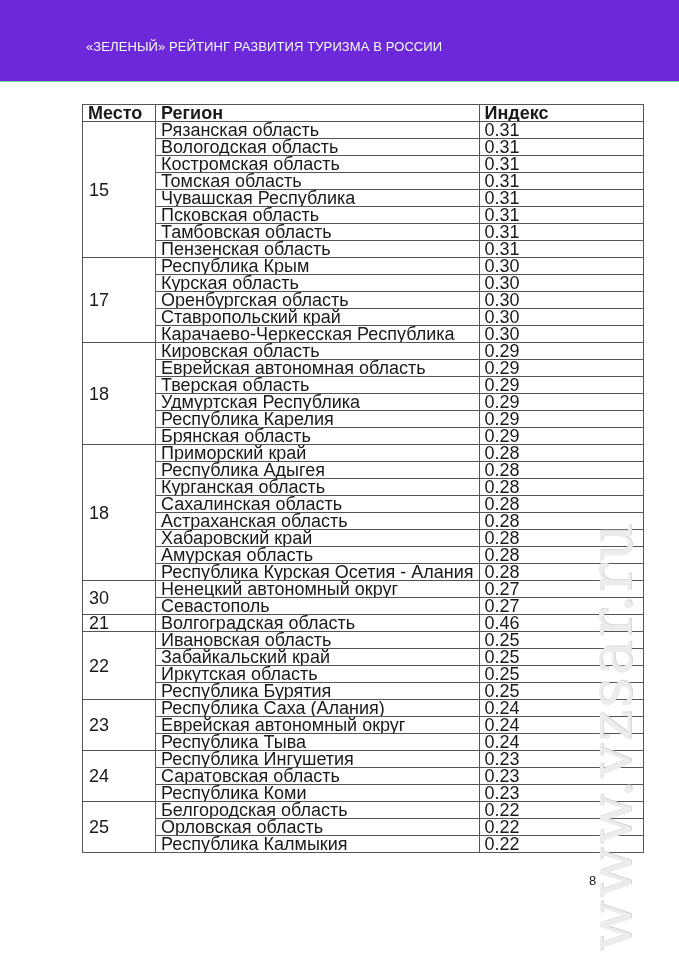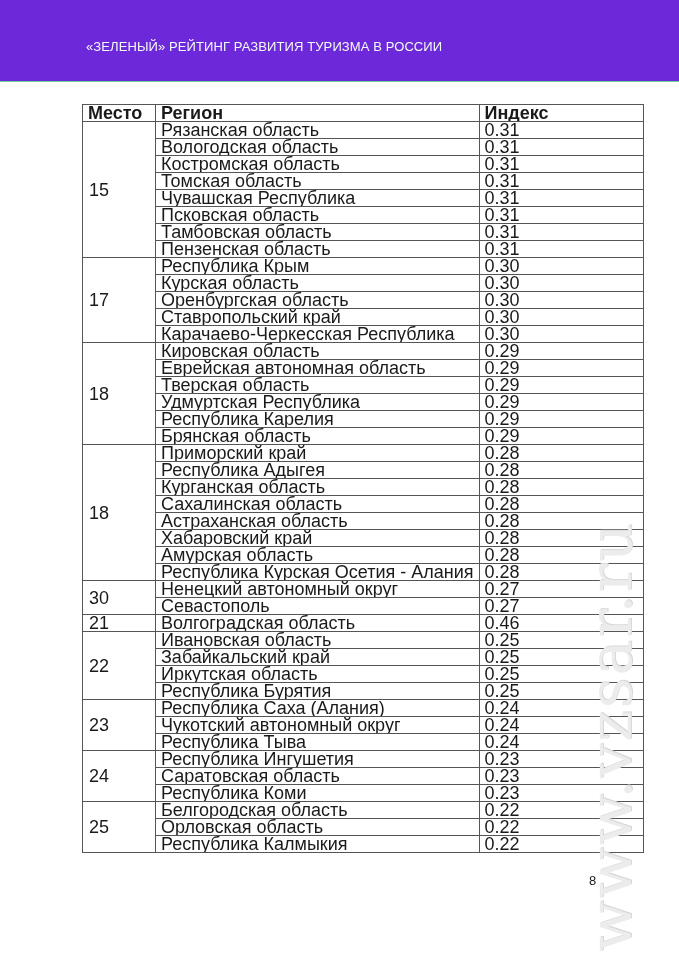--- a/index.html
+++ b/index.html
@@ -214,21 +214,21 @@
       <tr>
         <td>Республика Бурятия</td>
         <td class="idx">0.25</td>
       </tr>
       <tr>
         <td class="place" rowspan="3">23</td>
         <td>Республика Саха (Алания)</td>
         <td class="idx">0.24</td>
       </tr>
       <tr>
-        <td>Чукотский автономный округ</td>
+        <td>Еврейская автономный округ</td>
         <td class="idx">0.24</td>
       </tr>
       <tr>
         <td>Республика Тыва</td>
         <td class="idx">0.24</td>
       </tr>
       <tr>
         <td class="place" rowspan="3">24</td>
         <td>Республика Ингушетия</td>
         <td class="idx">0.23</td>

